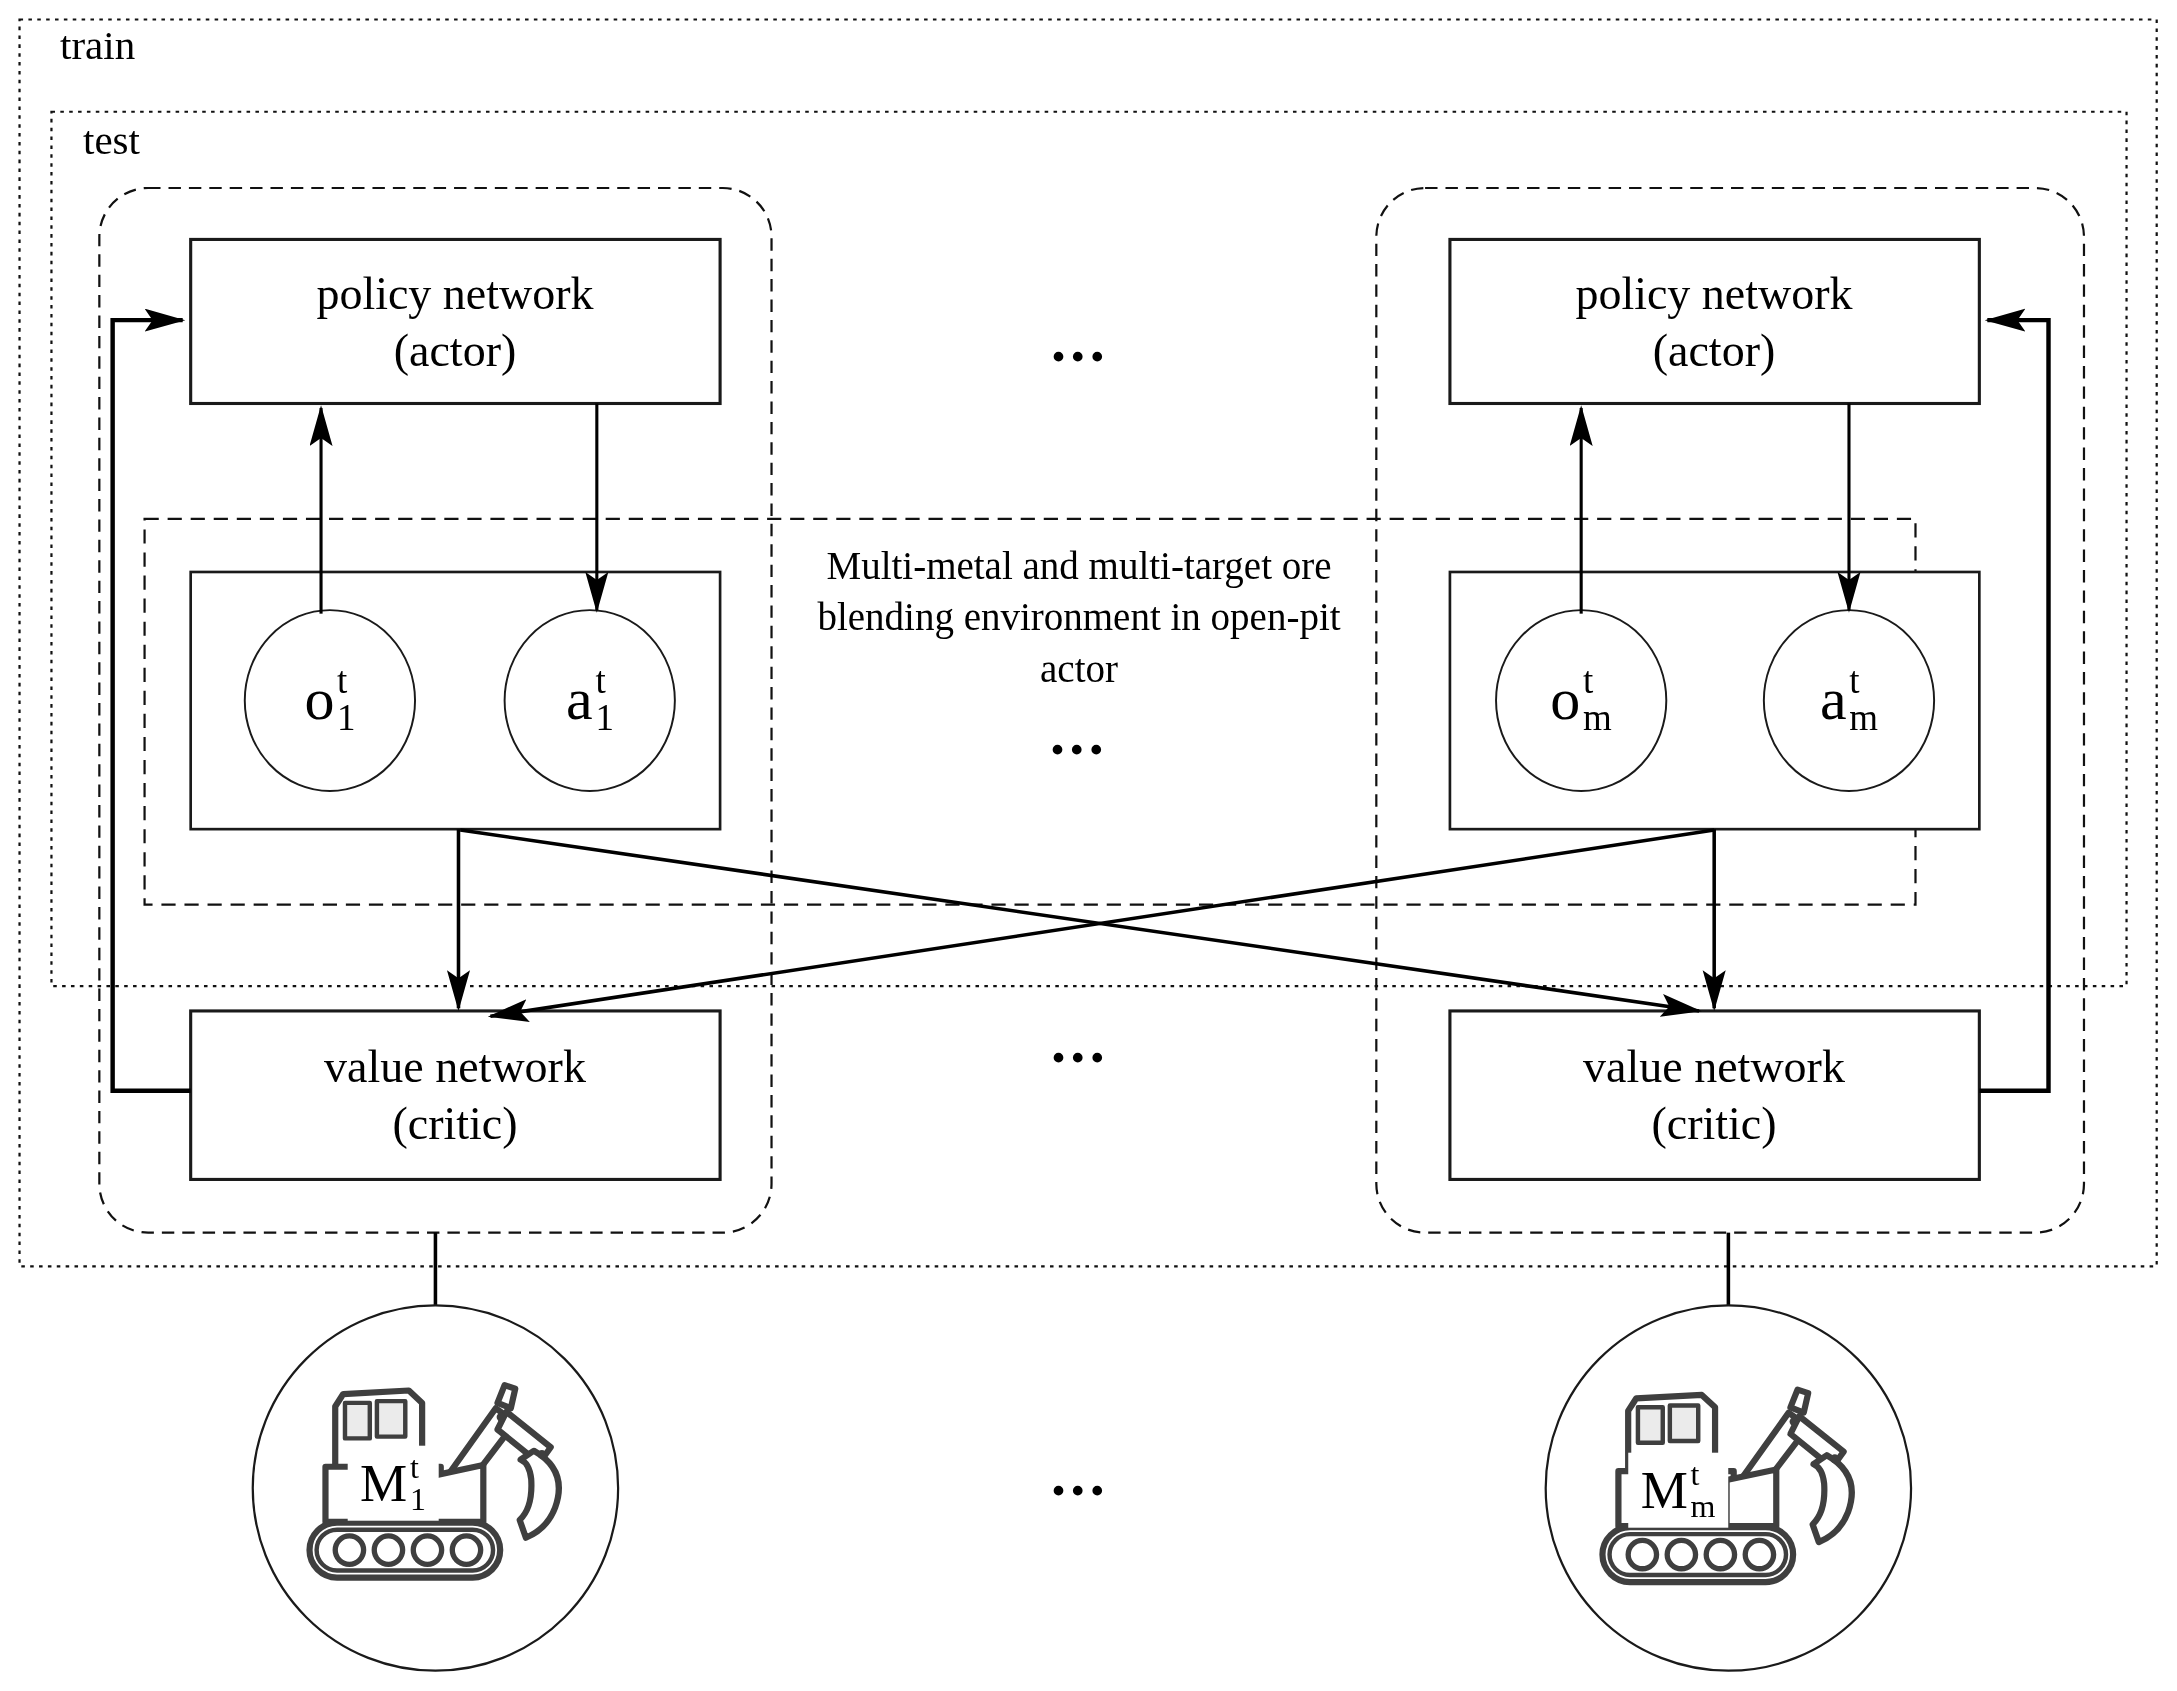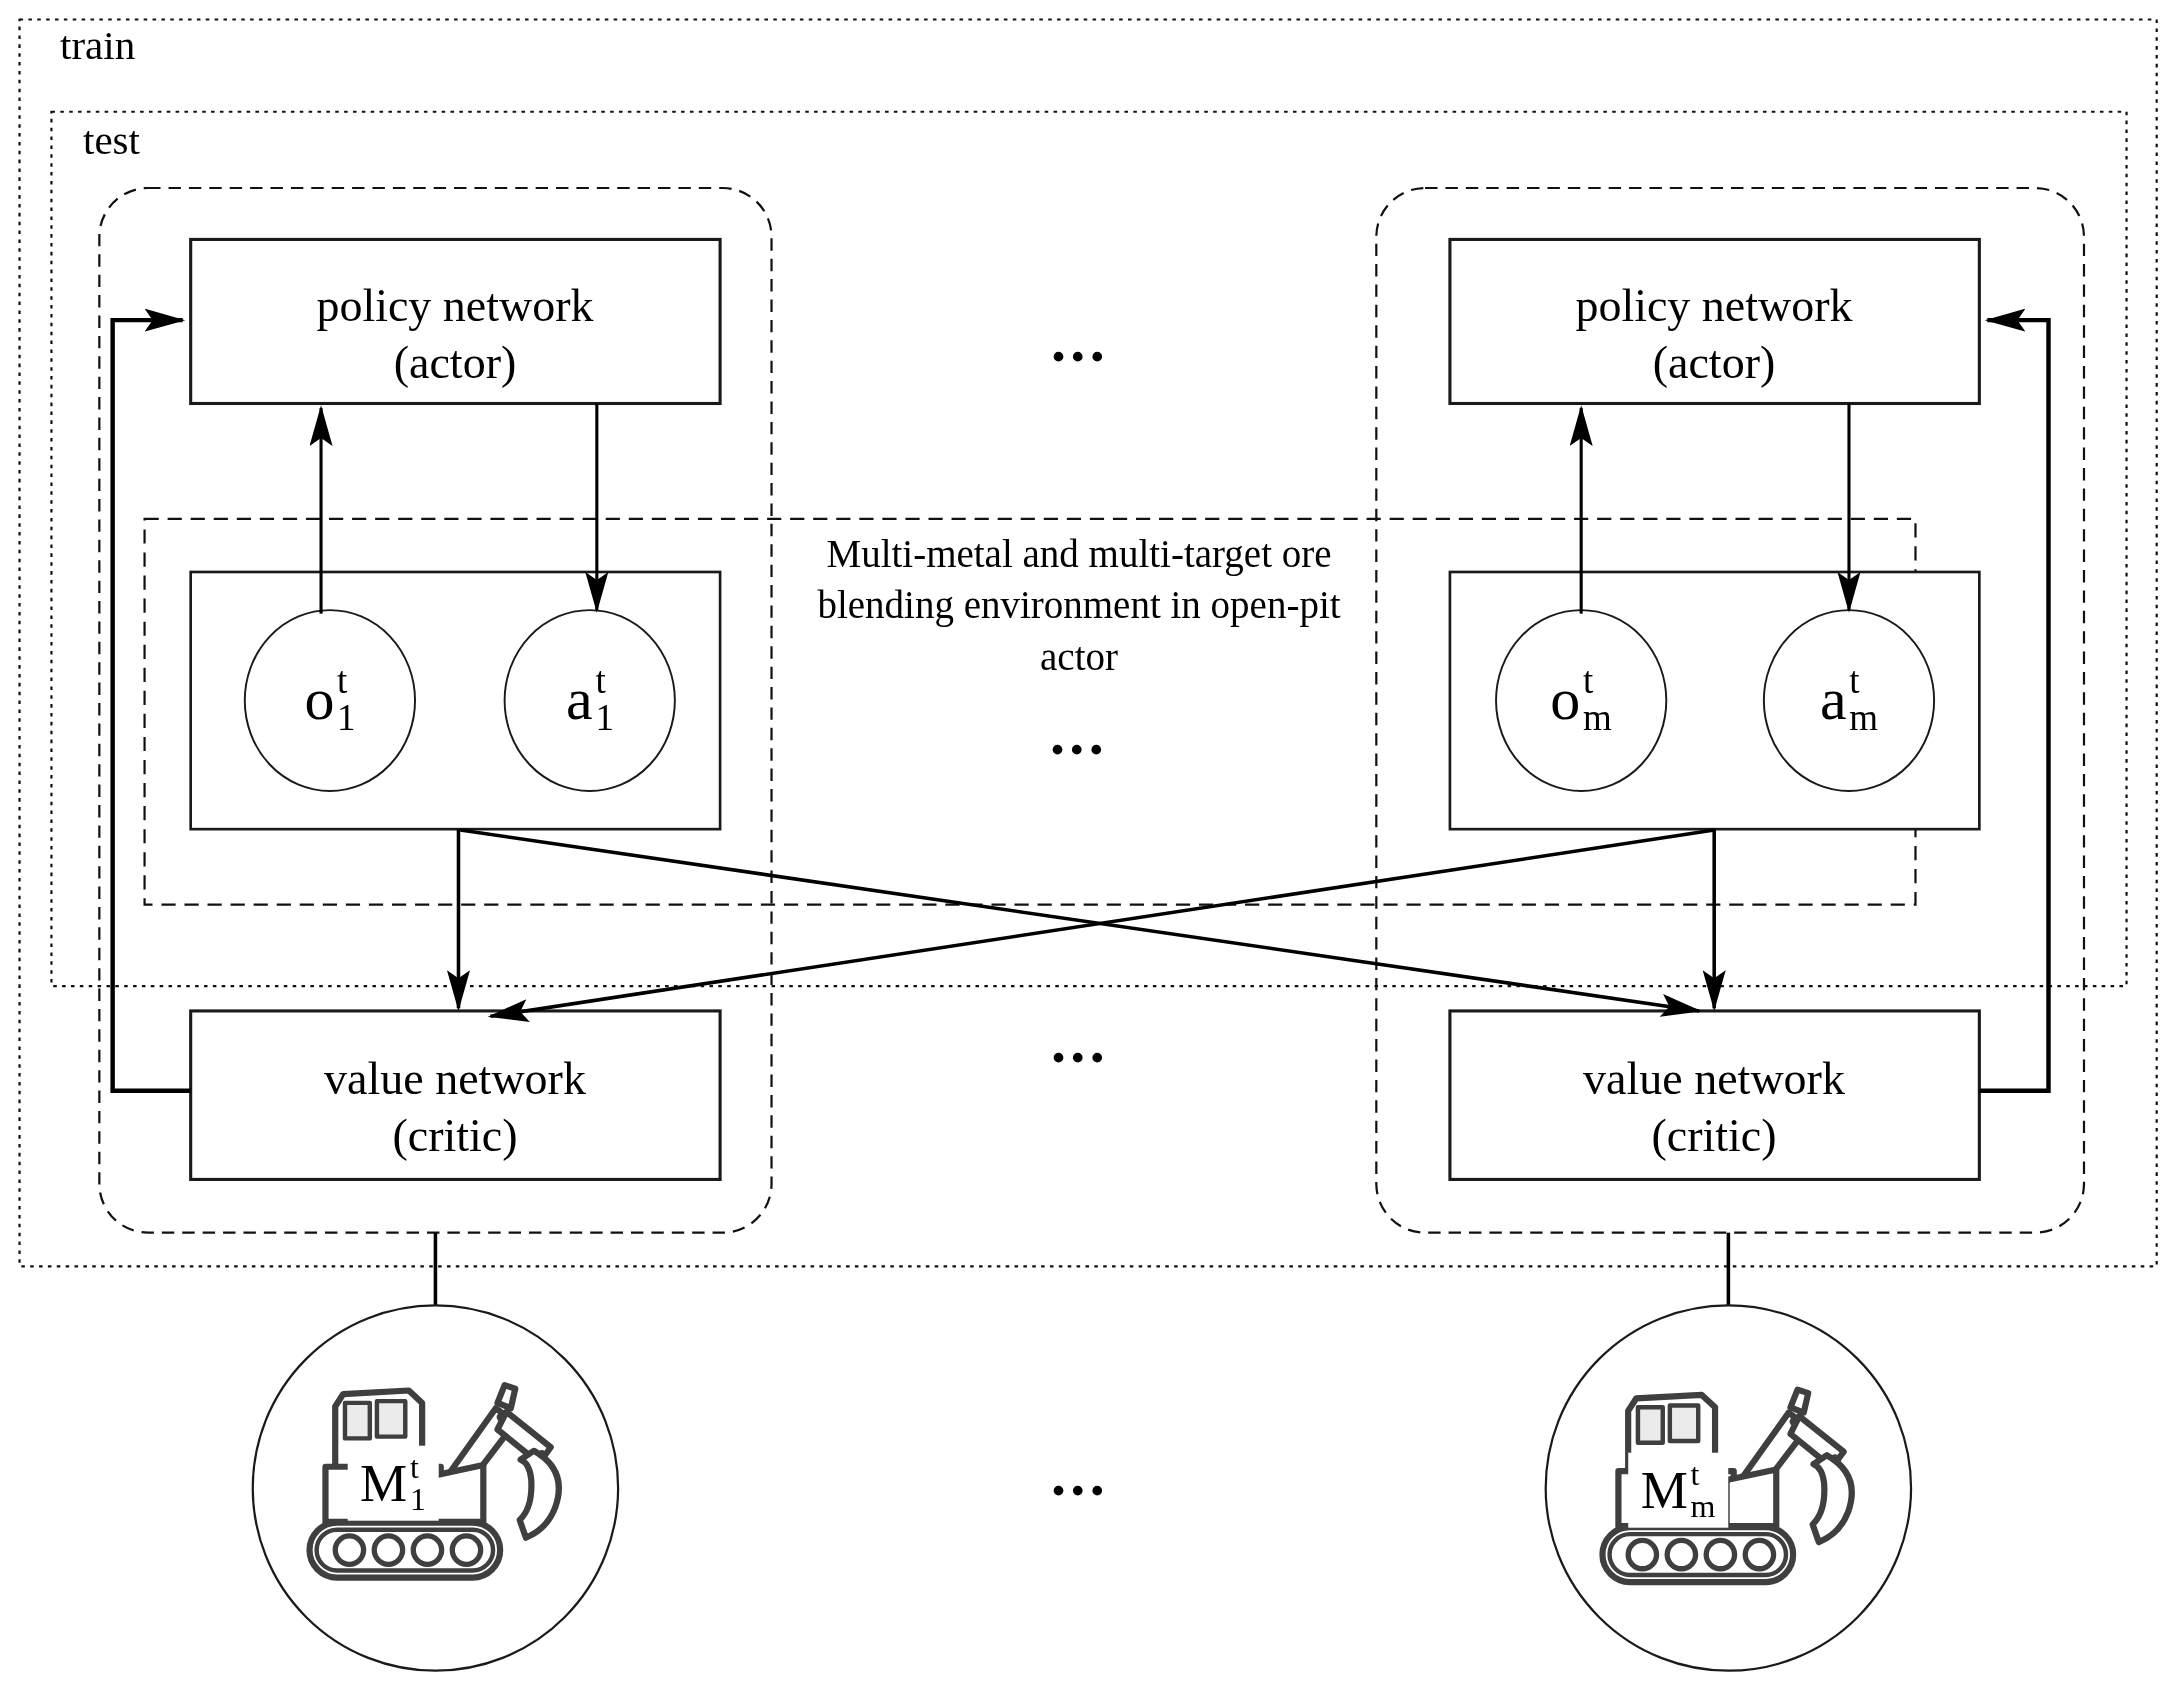--- a/index.html
+++ b/index.html
@@ -2,22 +2,22 @@
 <html style="font-size:14px"><head>
 <meta charset="utf-8">
 <style>
   html,body{margin:0;padding:0;background:#ffffff;}
   body{width:2178px;height:1692px;position:relative;font-family:"Liberation Serif","DejaVu Serif",serif;color:#000;}
   #stage{position:absolute;left:0;top:0;width:2178px;height:1692px;}
   svg{position:absolute;left:0;top:0;}
   .txt{position:absolute;transform:translate(-50%,-50%);text-align:center;white-space:nowrap;line-height:1.24;}
   .corner{position:absolute;transform:none;}
   .frame-label{font-size:41px;font-family:Liberation Serif, serif;}
-  .box-label{font-size:46px;margin-top:12px;}
-  .env-label{font-size:39px;line-height:1.32;}
+  .box-label{font-size:46px;}
+  .env-label{font-size:39px;line-height:1.32;margin-top:12px;}
   .dots{font-size:60px;letter-spacing:4.4px;font-weight:bold;}
   .mlabel{display:flex;align-items:center;justify-content:center;}
   .mlabel .base{font-size:60px;line-height:1;}
   .mlabel .scripts{display:flex;flex-direction:column;align-items:flex-start;margin-left:2.7px;font-size:37px;line-height:1.0;}
   .machine-tag{background:#ffffff;padding:5.3px 12.4px;}
   .machine-tag .base{font-size:53px;}
   .machine-tag .scripts{font-size:32px;}
 </style>
 </head>
 <body>

